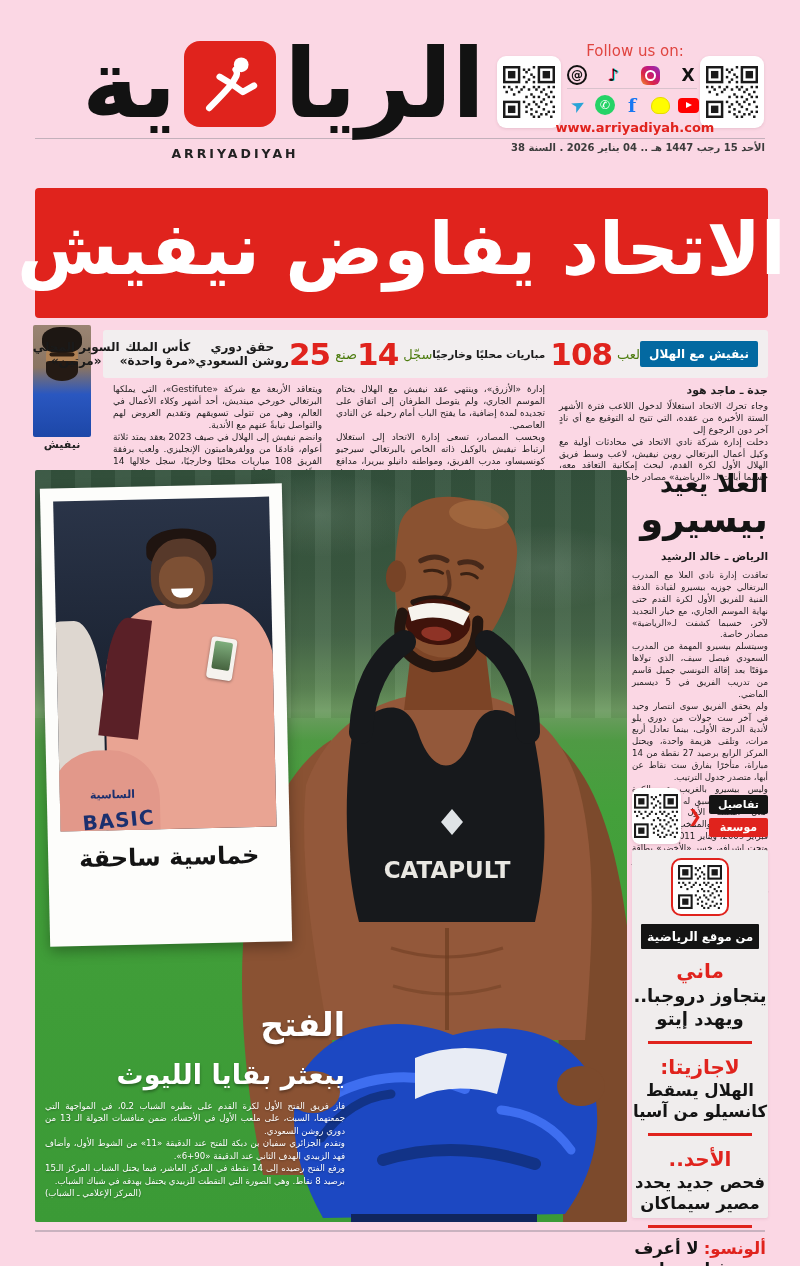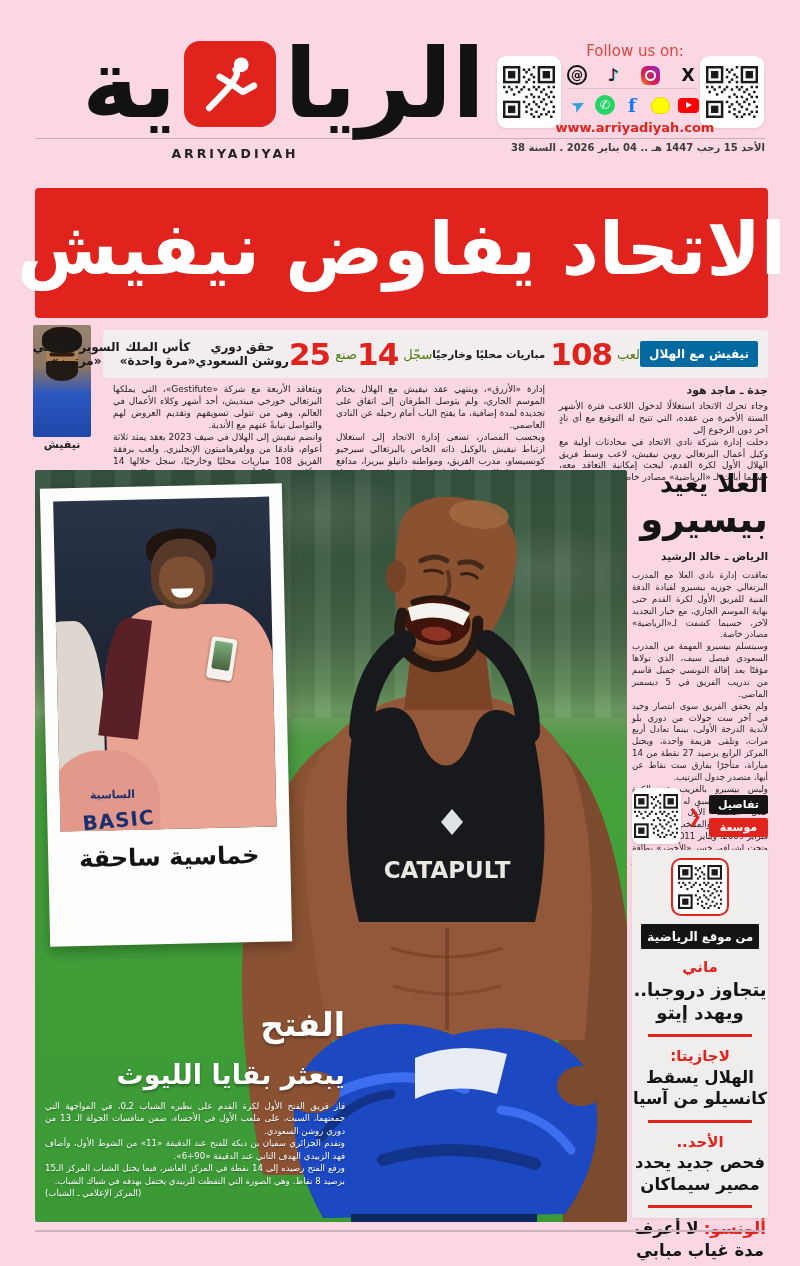--- a/index.html
+++ b/index.html
@@ -162,21 +162,21 @@
   
   .card { position:absolute; left:632px; top:850px; width:136px; height:368px; background:#f0eded;
           border-radius:2px; direction:rtl; text-align:center; box-shadow:0 1px 3px rgba(120,60,80,.12); }
   .card .qr-frame { width:58px; height:58px; margin:8px auto 0 auto; background:#fff; border:2.5px solid #e0231d;
                     border-radius:10px; display:flex; align-items:center; justify-content:center; }
   .card .qr-frame svg { width:44px; height:44px; }
   .card .banner-b { margin:8px 9px 0 9px; background:#141414; color:#fff; font-size:11.5px; font-weight:bold;
                     padding:5px 0; border-radius:1px; display:flex; justify-content:center; gap:4px; align-items:baseline; }
   .card .banner-b .blogo { font-weight:900; font-size:12.5px; }
   .card .item { margin-top:9px; line-height:1.3; }
-  .card .lead { color:#e0231d; font-weight:900; font-size:15px; }
+  .card .lead { color:#e0231d; font-weight:900; font-size:20px; }
   .card .ln { color:#141414; font-weight:900; font-size:16.5px; }
   .card .ln-lg { font-size:18px; }
   .card .rdiv { height:3px; background:#e0231d; margin:10px 16px; }
 
   .footline { position:absolute; left:35px; right:35px; top:1230px; height:2px; background:#c9b2bf; }
 </style>
 </head>
 <body>
 
 <svg width="0" height="0" style="position:absolute">

